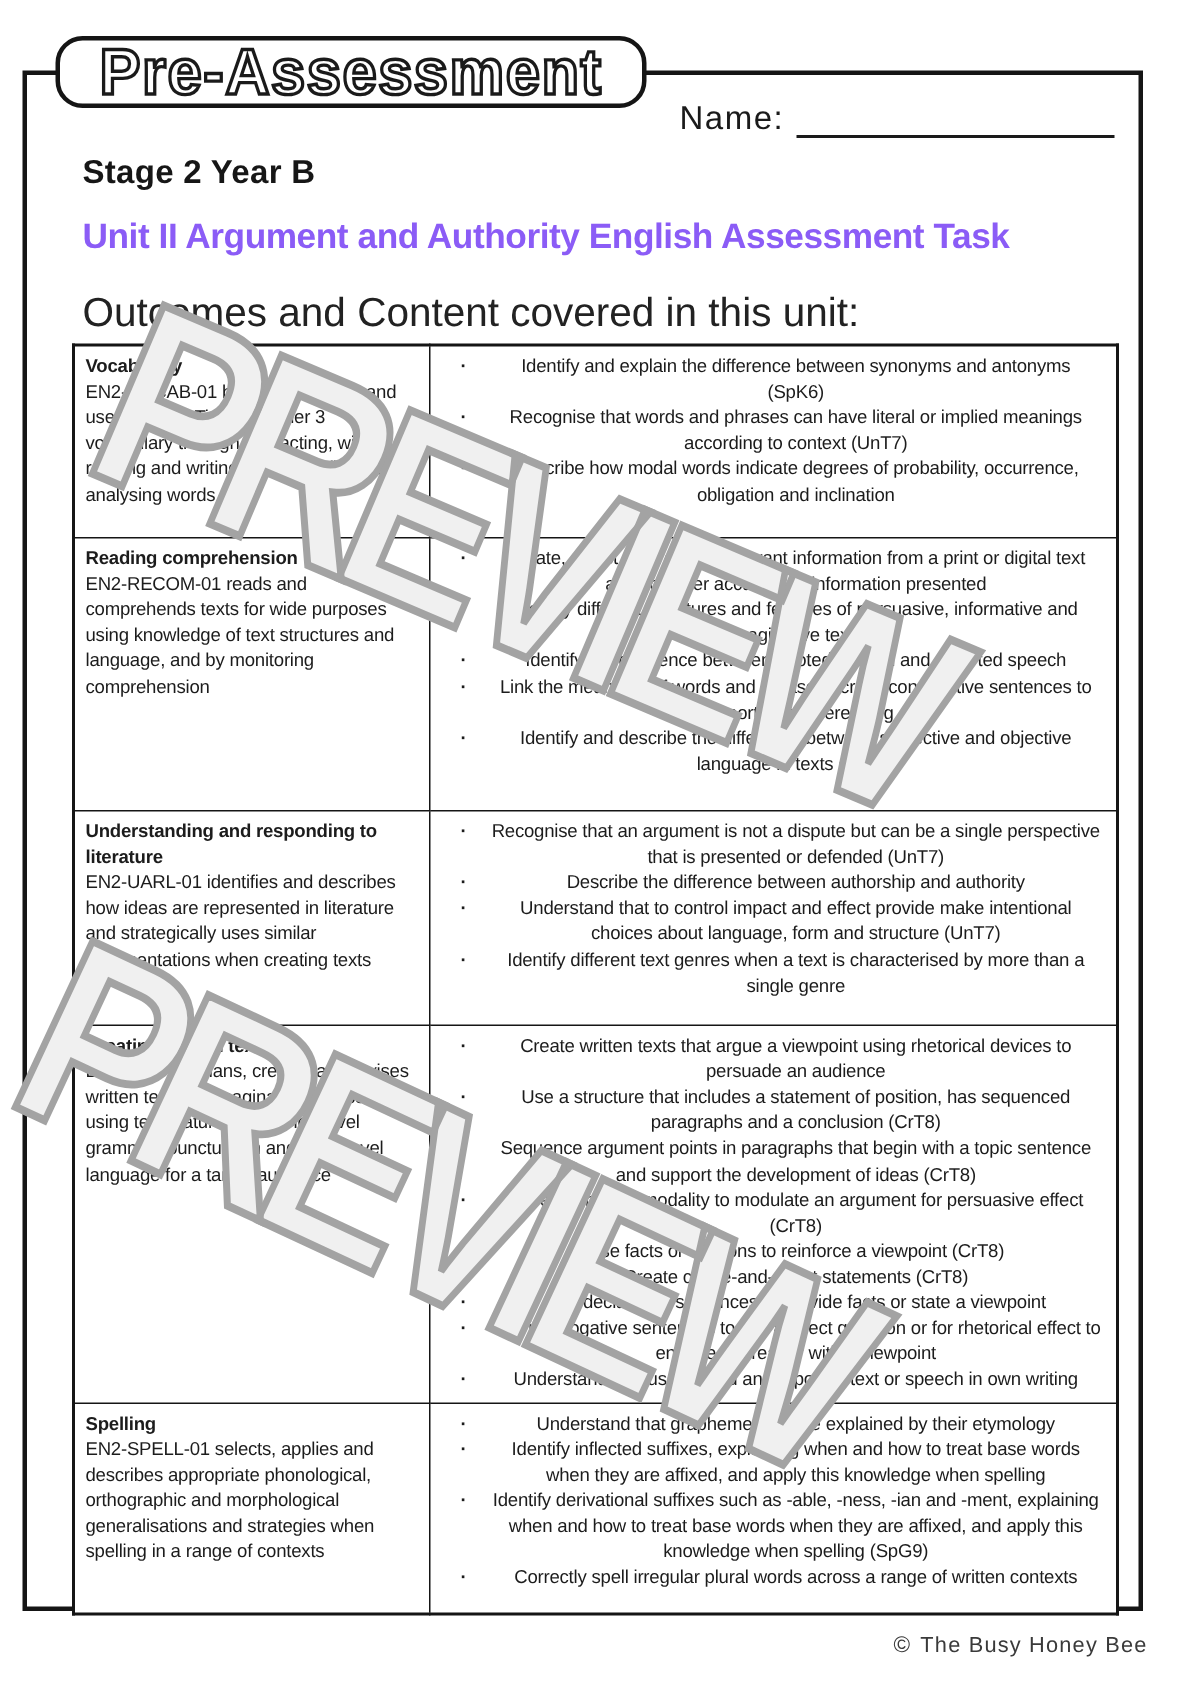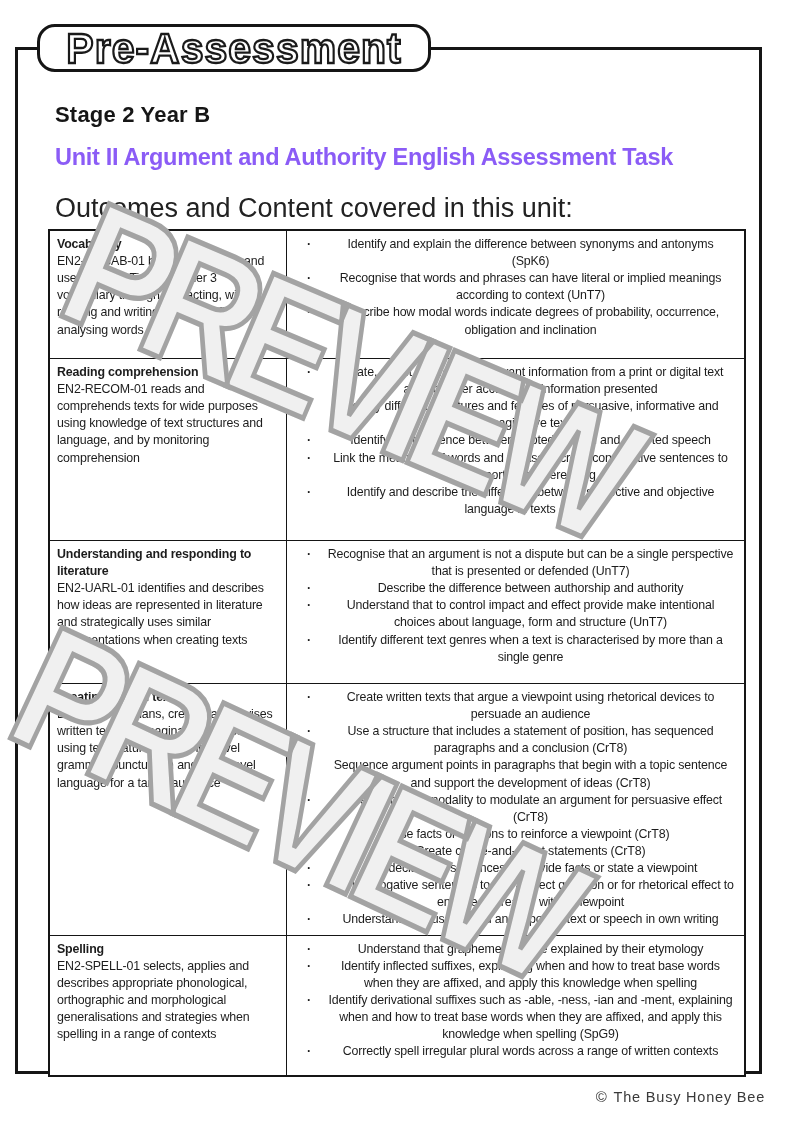--- a/index.html
+++ b/index.html
@@ -151,20 +151,24 @@
 <body>
 
 <div class="page">
 
   <div class="frame"></div>
 
   <div class="badge">
     <span class="badge-text">Pre-Assessment</span>
   </div>
 
+  <div class="name-row">
+    <span class="name-label">Name:</span>
+    <span class="name-line"></span>
+  </div>
 
   <h1 class="h-stage">Stage 2 Year B</h1>
   <h2 class="h-unit">Unit II Argument and Authority English Assessment Task</h2>
   <div class="intro">Outcomes and Content covered in this unit:</div>
 
   <table class="outcomes">
     <tbody id="outcomes-tbody">
         <tr>
           <td class="left">
             <div class="otitle">Vocabulary</div>

